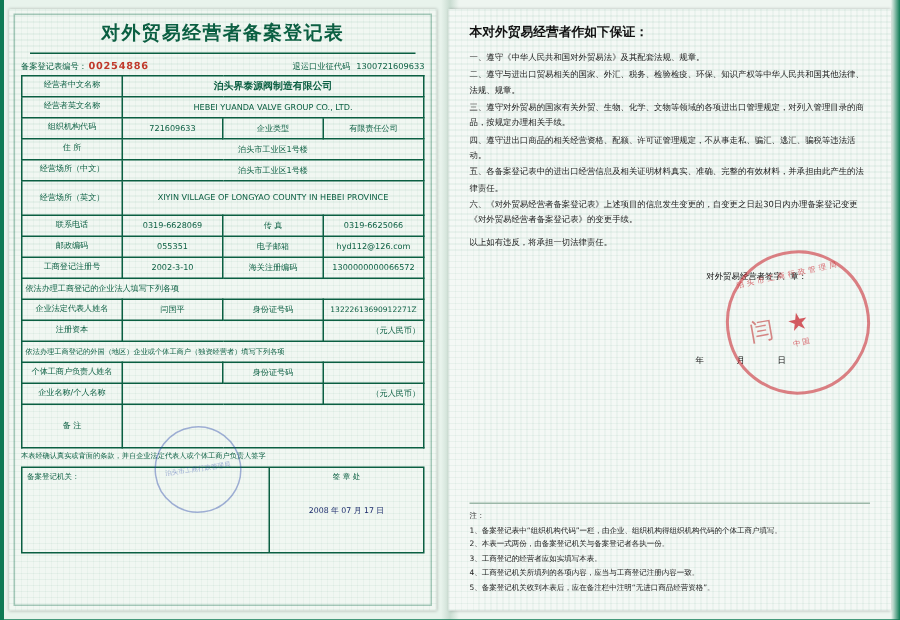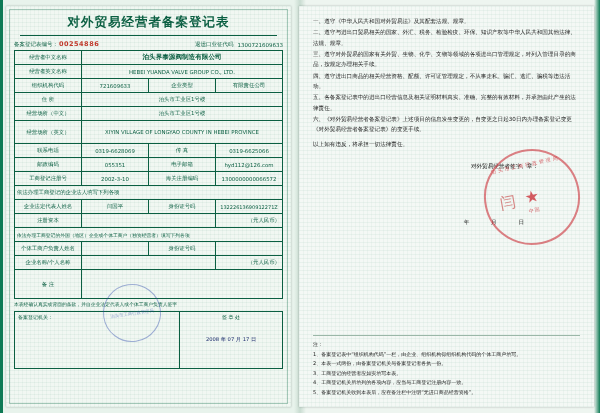--- a/index.html
+++ b/index.html
@@ -223,20 +223,21 @@
         <div class="sig-right">
           <span>签 章 处</span>
           <div class="date-line">2008 年 07 月 17 日</div>
         </div>
       </div>
     </div>
   </div>
 
   <div class="sheet right">
     <div class="r-inner">
+      <div class="r-title">本对外贸易经营者作如下保证：</div>
 
       <p class="r-p">一、遵守《中华人民共和国对外贸易法》及其配套法规、规章。</p>
       <p class="r-p">二、遵守与进出口贸易相关的国家、外汇、税务、检验检疫、环保、知识产权等中华人民共和国其他法律、法规、规章。</p>
       <p class="r-p">三、遵守对外贸易的国家有关外贸、生物、化学、文物等领域的各项进出口管理规定，对列入管理目录的商品，按规定办理相关手续。</p>
       <p class="r-p">四、遵守进出口商品的相关经营资格、配额、许可证管理规定，不从事走私、骗汇、逃汇、骗税等违法活动。</p>
       <p class="r-p">五、各备案登记表中的进出口经营信息及相关证明材料真实、准确、完整的有效材料，并承担由此产生的法律责任。</p>
       <p class="r-p">六、《对外贸易经营者备案登记表》上述项目的信息发生变更的，自变更之日起30日内办理备案登记变更《对外贸易经营者备案登记表》的变更手续。</p>
       <div class="r-end">以上如有违反，将承担一切法律责任。</div>
 
       <div class="sign-area">

